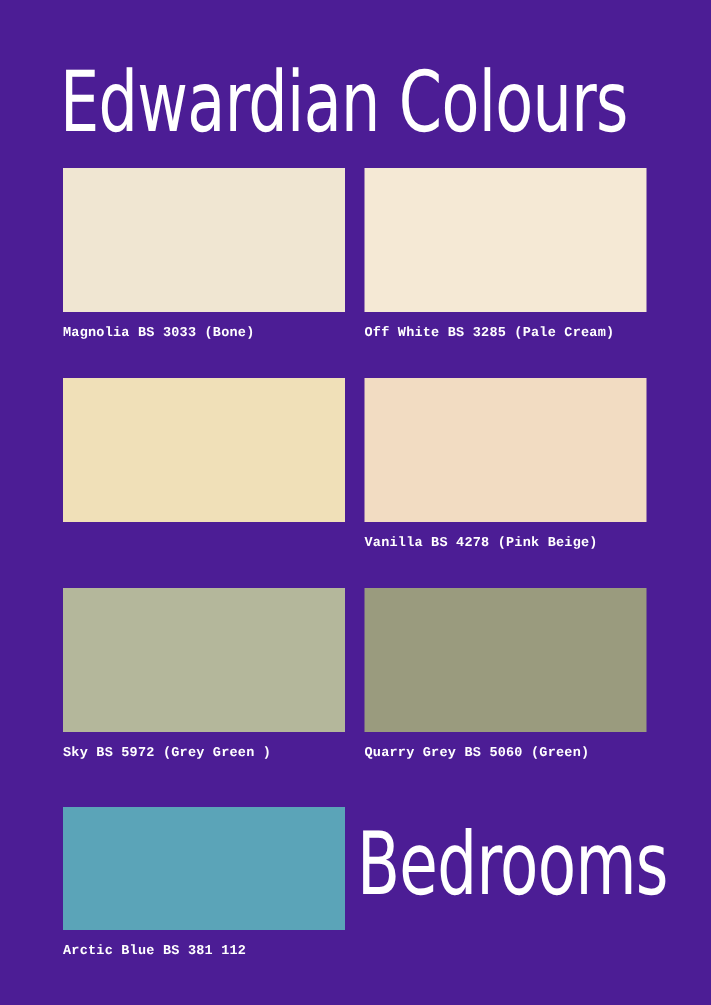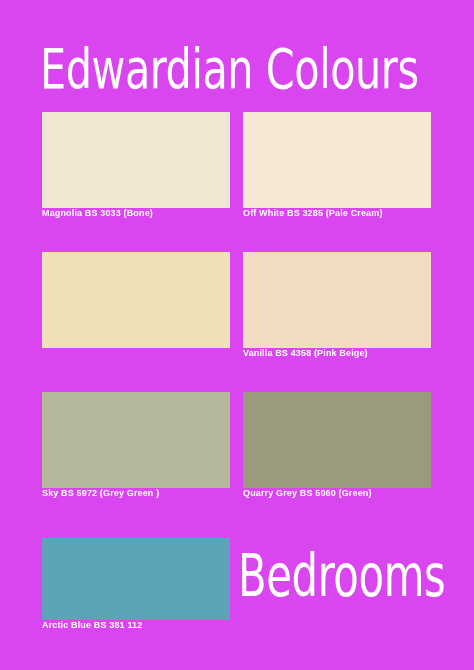--- a/index.html
+++ b/index.html
@@ -61,22 +61,23 @@
   .cell.right { left: 243px; width: 188px; }
 
   .swatch {
     width: 100%;
     height: 96px;
     display: block;
     background: #888;
   }
   .swatch-label {
     display: block;
+    margin-top: 9px;
     color: #ffffff;
-    font-family: Liberation Sans, sans-serif;
+    font-family: Liberation Mono, monospace;
     font-size: 9px;
     font-weight: bold;
     letter-spacing: 0.15px;
     white-space: nowrap;
   }
 
   
   .bottom-row {
     position: absolute;
     left: 0;
@@ -98,21 +99,21 @@
     font-weight: 400;
     letter-spacing: -0.5px;
     transform: scaleX(0.80);
     transform-origin: left center;
     white-space: nowrap;
   }
 </style>
 </head>
 <body>
 
-<div id="poster" style="background-color: #d946ef;">
+<div id="poster" style="background-color: #4c1d95;">
 
   <div class="poster-title">Edwardian Colours</div>
 
   <div class="grid">
 
     <div class="row">
       <div class="cell left">
         <span class="swatch" style="background-color: rgb(240, 230, 210);"></span>
         <span class="swatch-label">Magnolia BS 3033 (Bone)</span>
       </div>
@@ -121,21 +122,21 @@
         <span class="swatch-label">Off White BS 3285 (Pale Cream)</span>
       </div>
     </div>
 
     <div class="row">
       <div class="cell left">
         <span class="swatch" style="background-color: rgb(240, 224, 184);"></span>
       </div>
       <div class="cell right">
         <span class="swatch" style="background-color: rgb(242, 220, 194);"></span>
-        <span class="swatch-label">Vanilla BS 4358 (Pink Beige)</span>
+        <span class="swatch-label">Vanilla BS 4278 (Pink Beige)</span>
       </div>
     </div>
 
     <div class="row">
       <div class="cell left">
         <span class="swatch" style="background-color: rgb(180, 183, 155);"></span>
         <span class="swatch-label">Sky BS 5972 (Grey Green )</span>
       </div>
       <div class="cell right">
         <span class="swatch" style="background-color: rgb(154, 155, 126);"></span>

